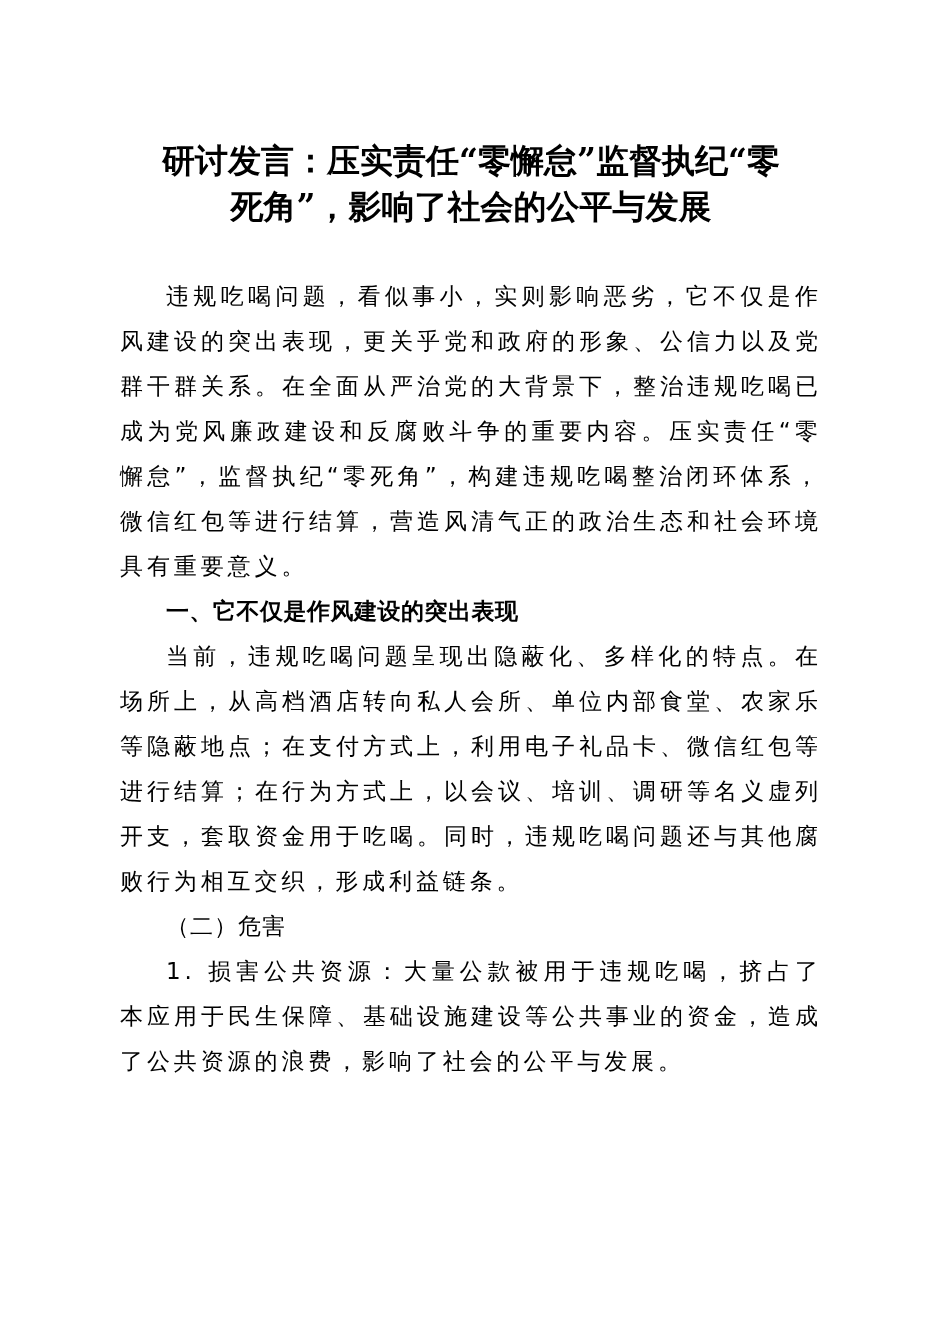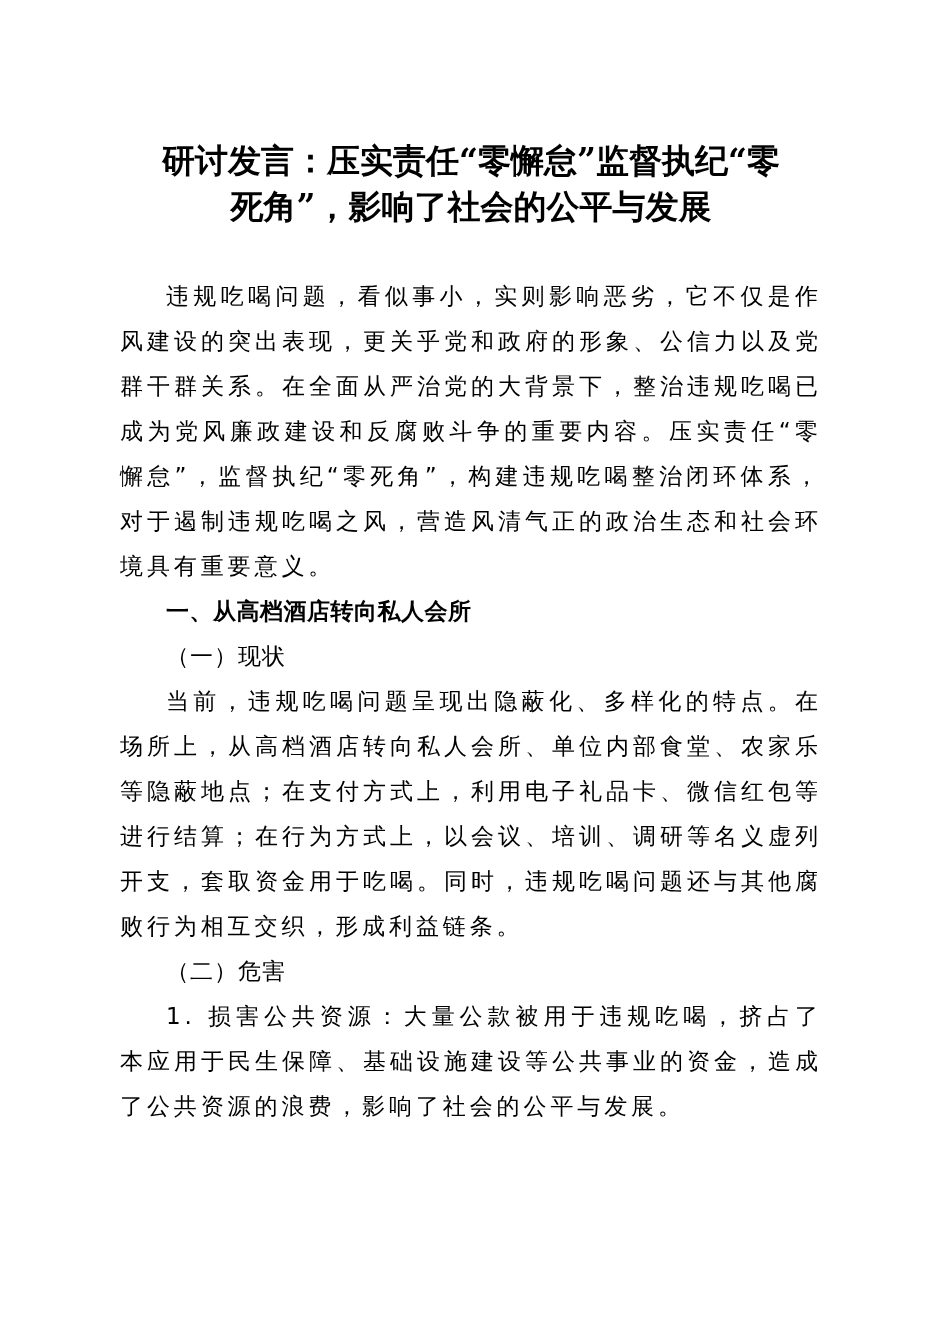--- a/index.html
+++ b/index.html
@@ -66,23 +66,22 @@
 </head>
 <body>
 
 <div class="page">
   <h1 class="title">
     <span class="line">研讨发言：压实责任“零懈怠”监督执纪“零</span>
     <span class="line">死角”，影响了社会的公平与发展</span>
   </h1>
 
   <div class="body-text">
-    <p class="para">违规吃喝问题，看似事小，实则影响恶劣，它不仅是作风建设的突出表现，更关乎党和政府的形象、公信力以及党群干群关系。在全面从严治党的大背景下，整治违规吃喝已成为党风廉政建设和反腐败斗争的重要内容。压实责任“零懈怠”，监督执纪“零死角”，构建违规吃喝整治闭环体系，对于遏制违规吃喝之风，营造风清气正的政治生态和社会环境具有重要意义。</p>
+    <p class="para">违规吃喝问题，看似事小，实则影响恶劣，它不仅是作风建设的突出表现，更关乎党和政府的形象、公信力以及党群干群关系。在全面从严治党的大背景下，整治违规吃喝已成为党风廉政建设和反腐败斗争的重要内容。压实责任“零懈怠”，监督执纪“零死角”，构建违规吃喝整治闭环体系，微信红包等进行结算，营造风清气正的政治生态和社会环境具有重要意义。</p>
 
-    <p class="heading1">一、从高档酒店转向私人会所</p>
+    <p class="heading1">一、它不仅是作风建设的突出表现</p>
 
-    <p class="heading2">（一）现状</p>
     <p class="para">当前，违规吃喝问题呈现出隐蔽化、多样化的特点。在场所上，从高档酒店转向私人会所、单位内部食堂、农家乐等隐蔽地点；在支付方式上，利用电子礼品卡、微信红包等进行结算；在行为方式上，以会议、培训、调研等名义虚列开支，套取资金用于吃喝。同时，违规吃喝问题还与其他腐败行为相互交织，形成利益链条。</p>
 
     <p class="heading2">（二）危害</p>
     <p class="para">1. 损害公共资源：大量公款被用于违规吃喝，挤占了本应用于民生保障、基础设施建设等公共事业的资金，造成了公共资源的浪费，影响了社会的公平与发展。</p>
   </div>
 </div>
 
 </body></html>

